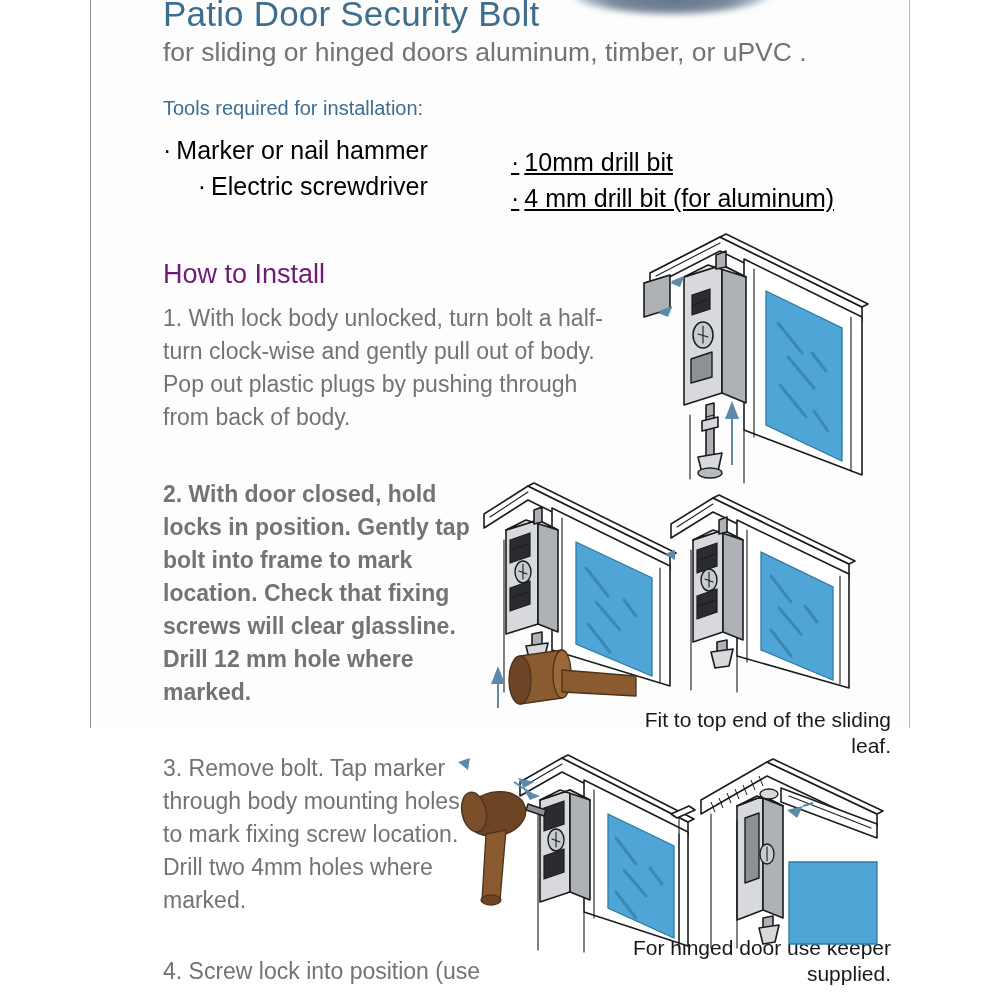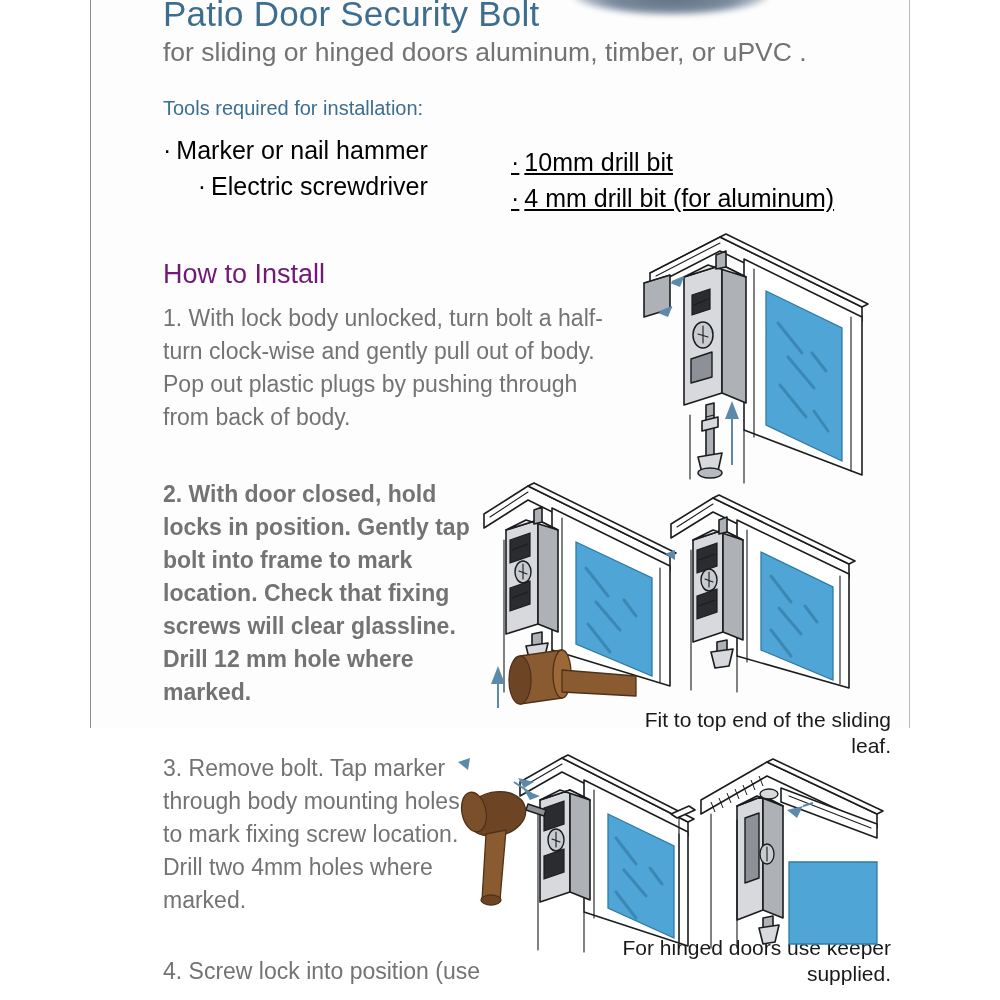--- a/index.html
+++ b/index.html
@@ -153,21 +153,21 @@
       </div>
 
       <div id="how-heading" class="txt">How to Install</div>
 
       <div id="step-1" class="step txt">1. With lock body unlocked, turn bolt a half-turn clock-wise and gently pull out of body. Pop out plastic plugs by pushing through from back of body.</div>
       <div id="step-2" class="step txt">2. With door closed, hold locks in position. Gently tap bolt into frame to mark location. Check that fixing screws will clear glassline. Drill 12 mm hole where marked.</div>
       <div id="step-3" class="step txt">3. Remove bolt. Tap marker through body mounting holes to mark fixing screw location. Drill two 4mm holes where marked.</div>
       <div id="step-4" class="step txt">4. Screw lock into position (use</div>
 
       <div id="caption-sliding" class="caption">Fit to top end of the sliding leaf.</div>
-      <div id="caption-hinged" class="caption">For hinged doors use keeper supplied.</div>
+      <div id="caption-hinged" class="caption">For hinged door use keeper supplied.</div>
 
       <div class="diagram" id="diagram-1">
         <svg viewBox="0 0 240 260">
 
           <path class="wht" d="M14 48 L84 12 L226 82 L226 96 L84 26 L14 62 Z"></path>
           <path class="lnt" d="M14 48 L84 12 M20 51 L84 18"></path>
           <path class="wht" d="M84 12 L90 9 L232 79 L226 82 Z"></path>
 
           <path class="wht" d="M108 34 L226 92 L226 250 L108 205 Z"></path>
           <path class="lnt" d="M118 44 L118 212 M215 92 L215 246"></path>

